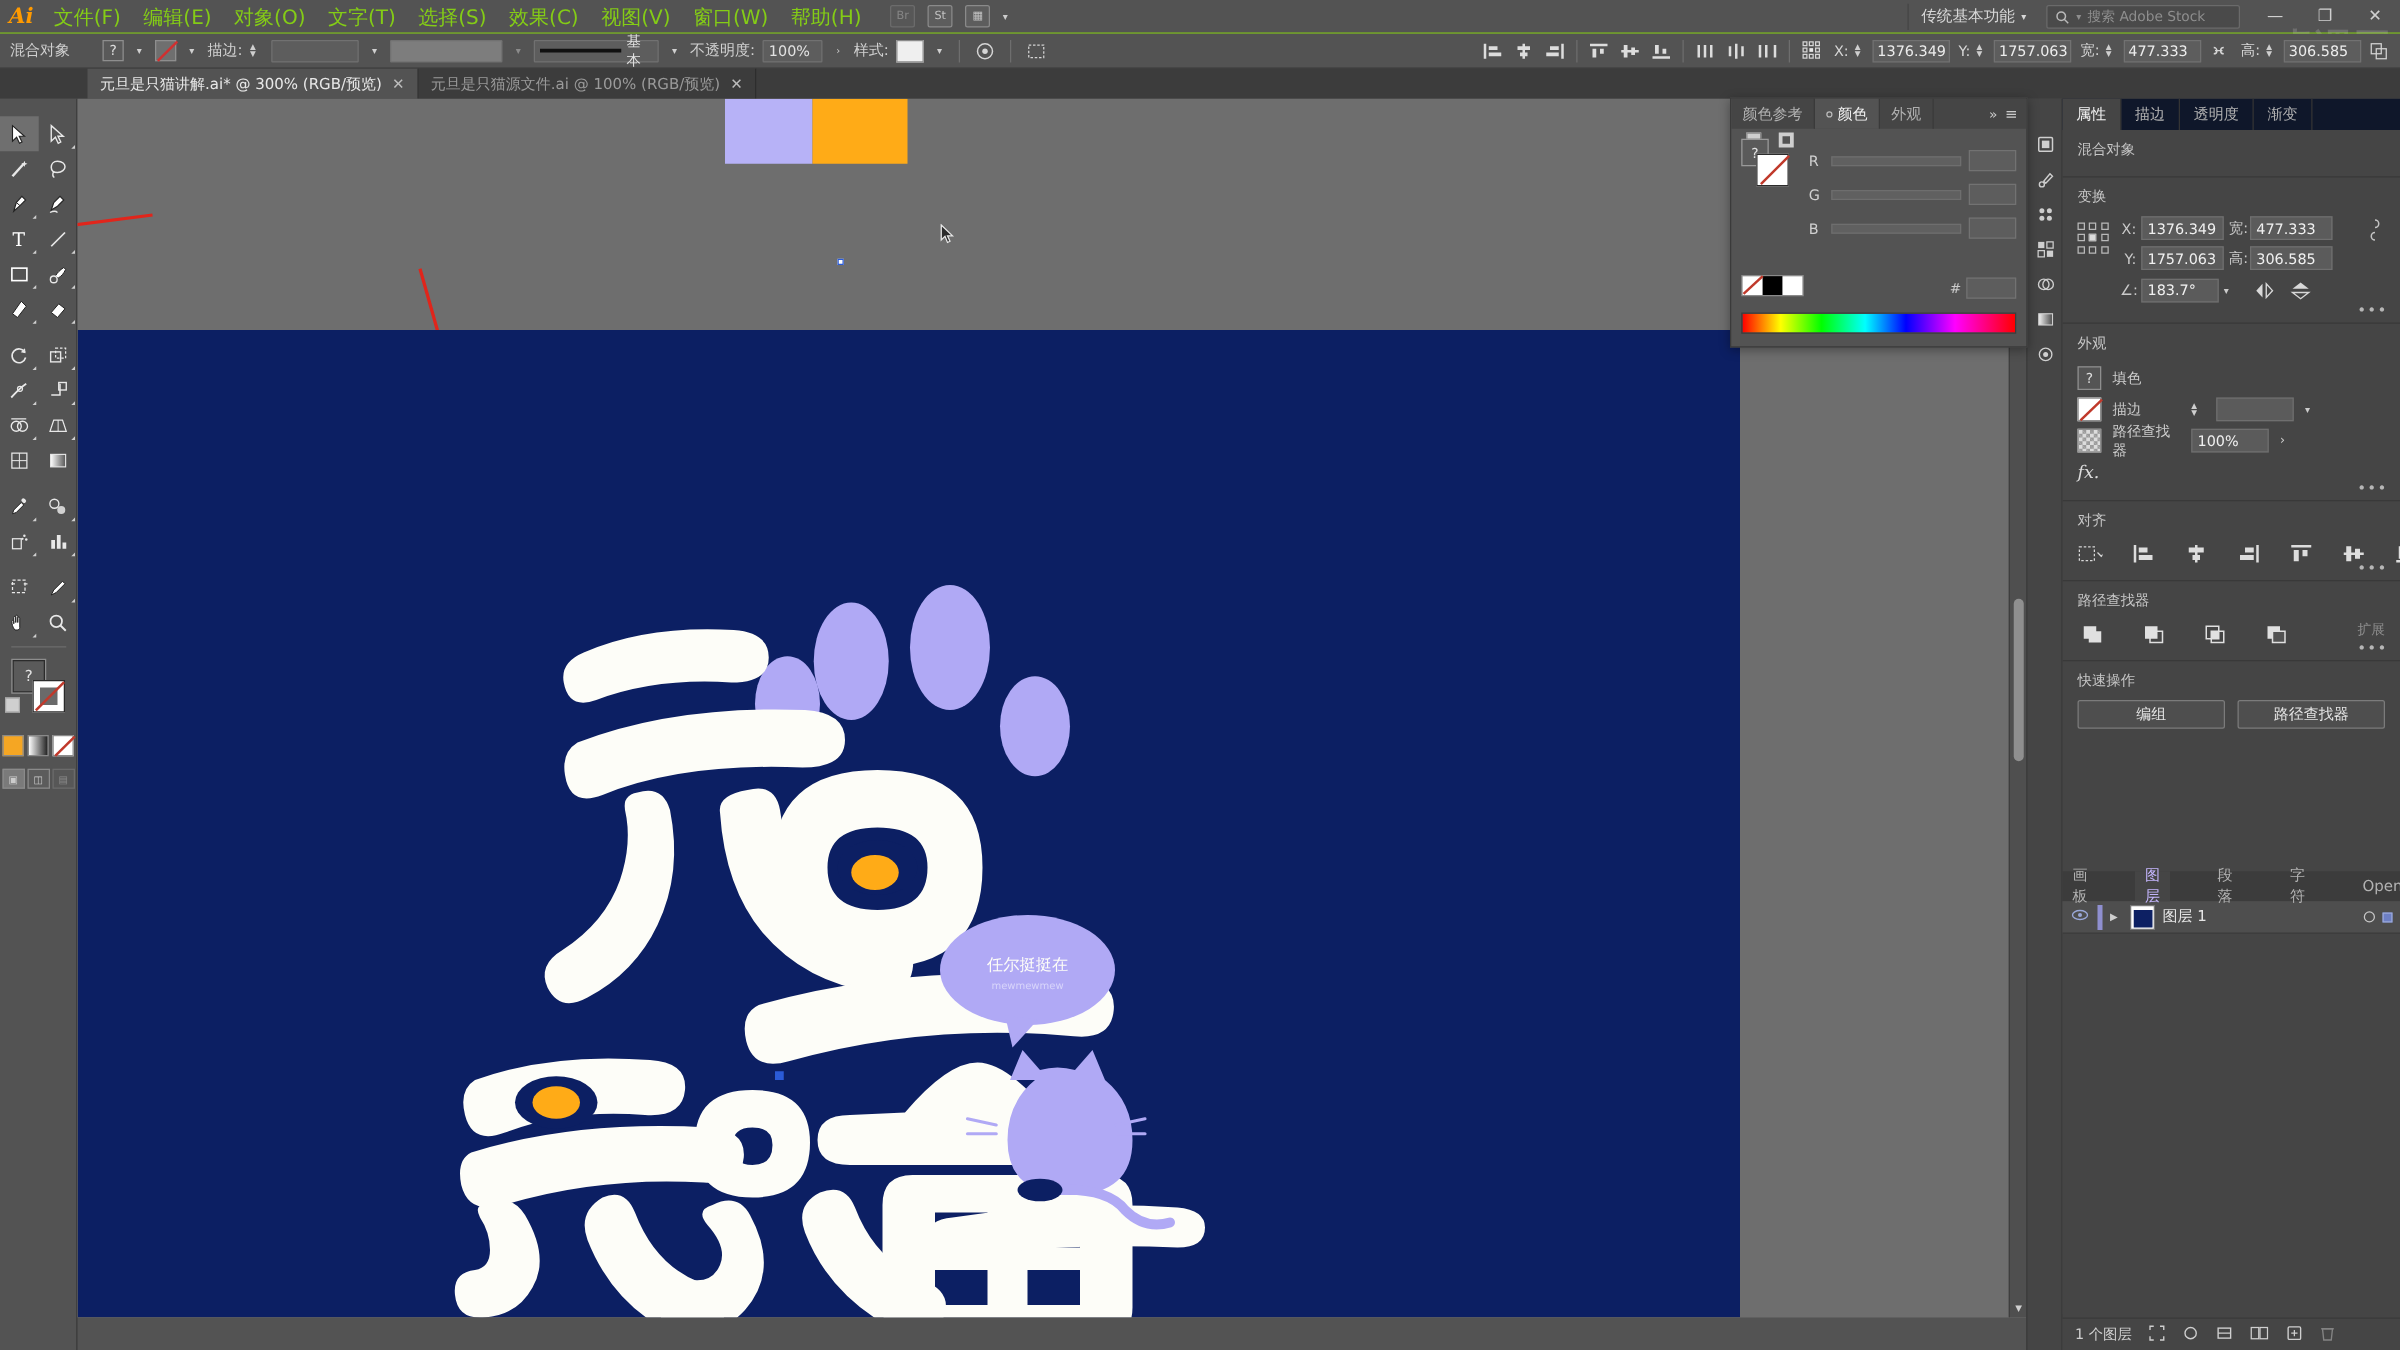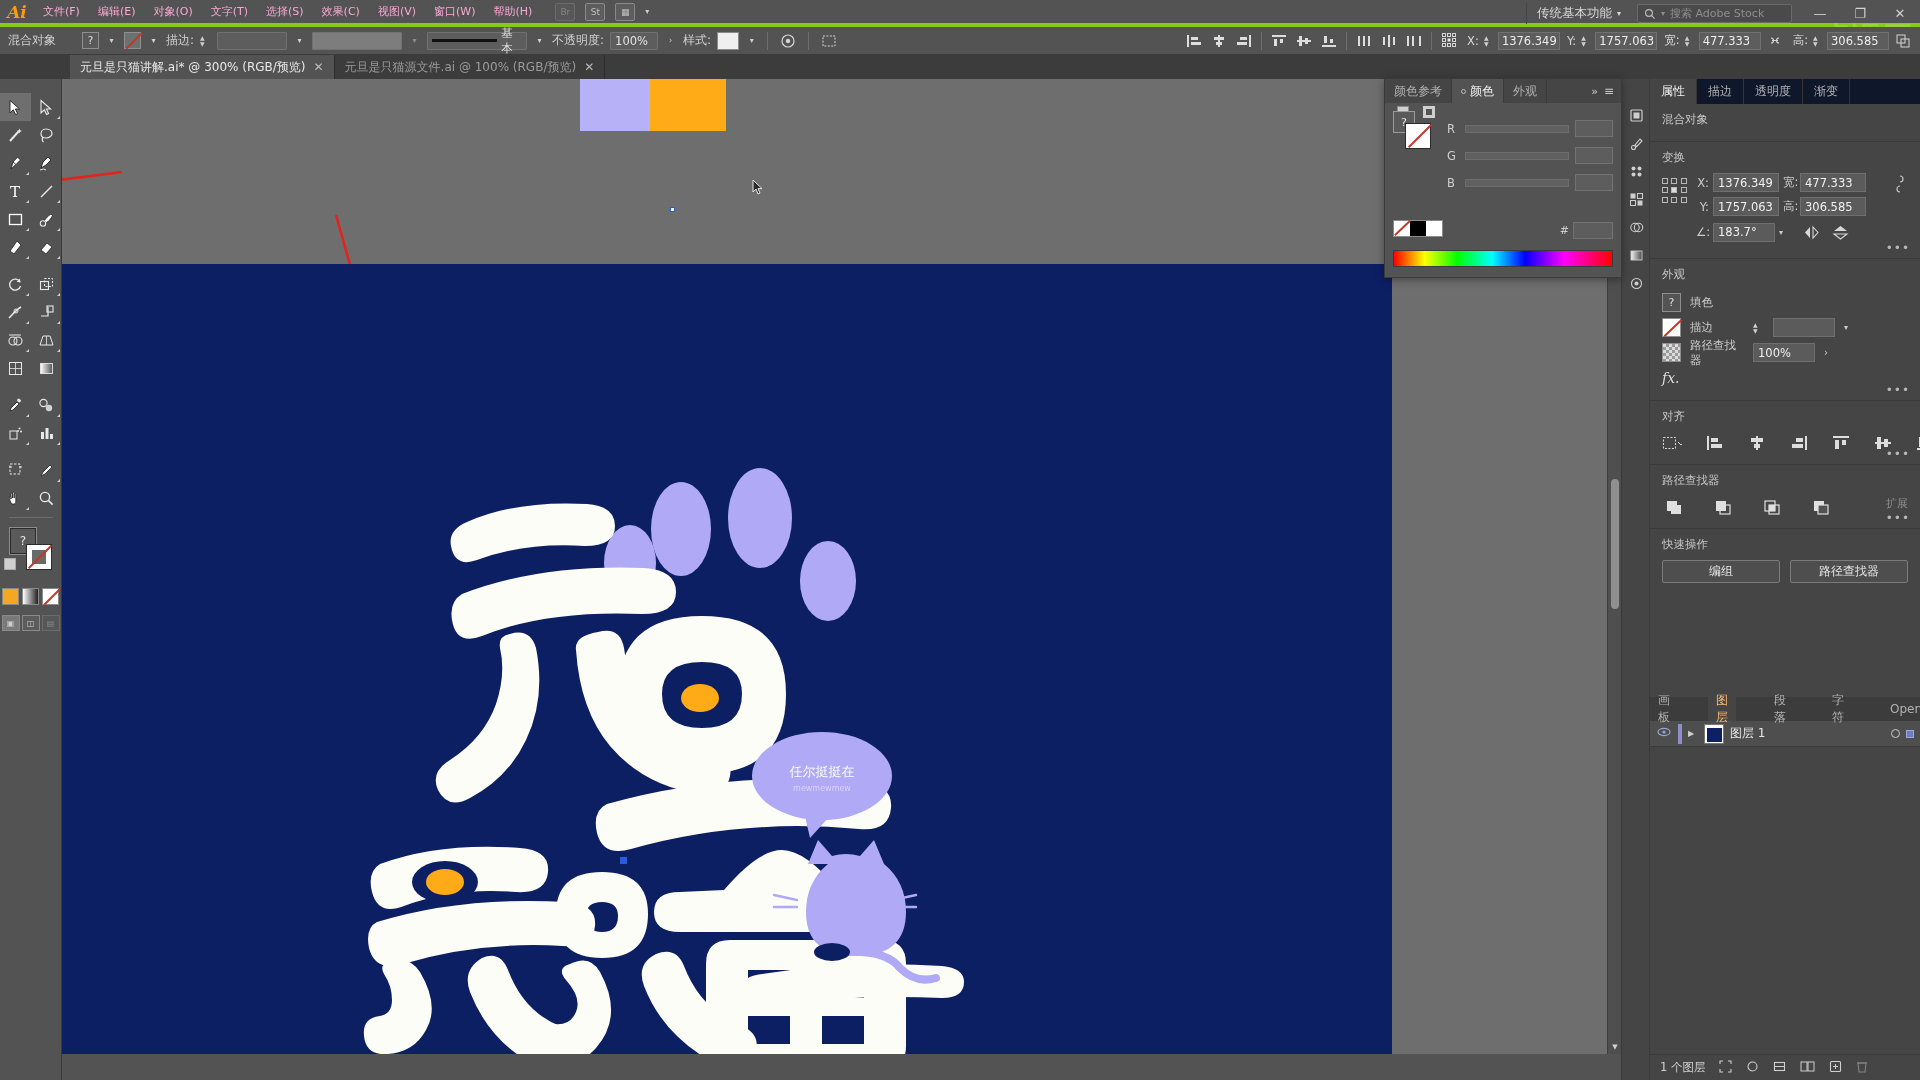--- a/index.html
+++ b/index.html
@@ -12,29 +12,29 @@
     font-size: 12px;
     color: #c8c8c8;
     -webkit-font-smoothing: antialiased;
   }
   #app { position: relative; width: 1920px; height: 1080px; }
 
   
   .menubar {
     position: absolute; left: 0; top: 0; width: 1920px; height: 27px;
     background: #535353; display: flex; align-items: center;
-    border-bottom: 4px solid #84cc16;
+    border-bottom: 1px solid #84cc16;
   }
   .ai-logo {
     width: 34px; height: 27px; display: flex; align-items: center; justify-content: center;
     color: #ff9a00; font-weight: bold; font-size: 17px; font-style: italic;
     font-family: "DejaVu Serif", "Liberation Serif", serif;
   }
   .menu-item {
-    padding: 0 9px; height: 27px; line-height: 27px; font-size: 11px; color: #f9a8d4;
+    padding: 0 9px; height: 27px; line-height: 27px; font-size: 16px; color: #84cc16;
     white-space: nowrap; cursor: default;
   }
   .menubar-icons { display: flex; align-items: center; margin-left: 14px; gap: 10px; }
   .mb-icon {
     width: 20px; height: 18px; border: 1px solid #8a8a8a; border-radius: 2px;
     display: flex; align-items: center; justify-content: center;
     font-size: 9px; color: #c0c0c0; background: #5d5d5d;
   }
   .menubar-right {
     position: absolute; right: 0; top: 0; height: 27px; display: flex; align-items: center;
@@ -379,21 +379,21 @@
     flex: 1; height: 23px; border: 1px solid #7b7b7b; background: #4e4e4e;
     display: flex; align-items: center; justify-content: center;
     font-size: 12px; color: #e4e4e4; border-radius: 2px;
   }
 
   .layers-tabs { display: flex; height: 24px; background: #3c3c3c; align-items: center; gap: 30px; }
   .l-tab {
     height: 24px; padding: 0 8px; display: flex; align-items: center;
     font-size: 12px; color: #b2b2b2;
   }
-  .l-tab.active { background: #454545; color: #fdba74; }
+  .l-tab.active { background: #454545; color: #c4b5fd; }
   .layers-menu { margin-left: auto; padding-right: 8px; color: #c8c8c8; font-size: 12px; }
   .layer-row {
     display: flex; align-items: center; height: 26px; background: #4e4e4e;
     border-bottom: 1px solid #3a3a3a; gap: 6px; padding: 0 6px;
   }
   .layer-row .eye { width: 16px; text-align: center; color: #cfcfcf; font-size: 11px; }
   .layer-row .sel-col { width: 4px; height: 20px; background: #8f8fd0; }
   .layer-row .arrow { width: 10px; color: #cfcfcf; font-size: 8px; }
   .layer-thumb {
     width: 20px; height: 20px; background: #fff; border: 1px solid #777;

